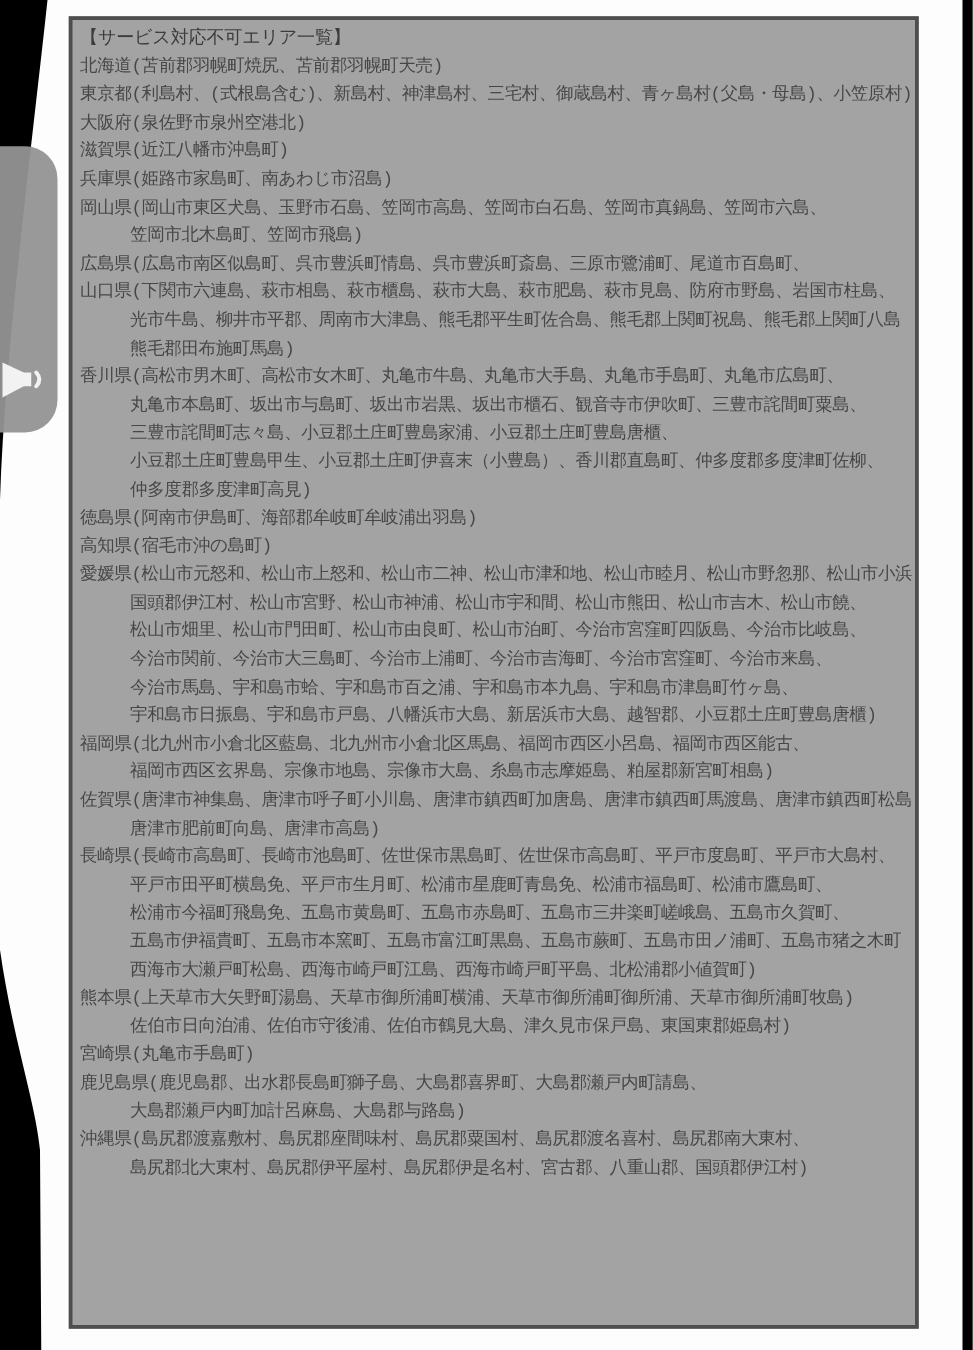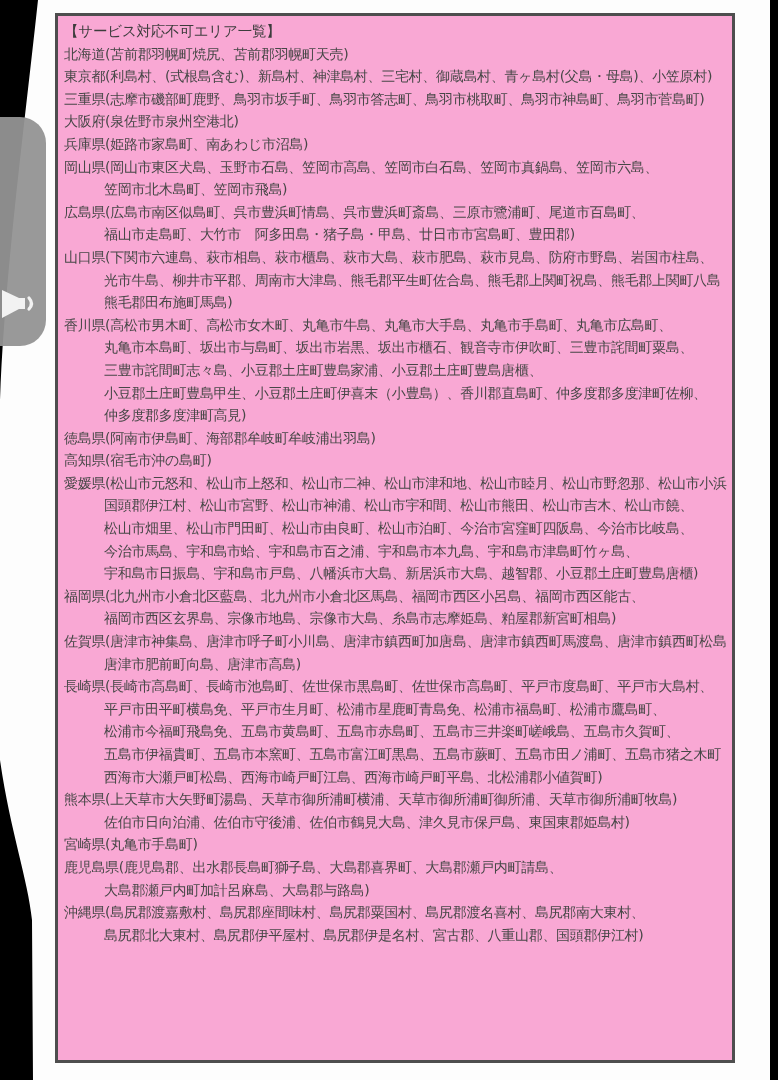--- a/index.html
+++ b/index.html
@@ -6,23 +6,24 @@
   body{
     width:778px;height:1080px;position:relative;overflow:hidden;
     background:#000;
     font-family:"DejaVu Sans","Liberation Sans",sans-serif;
   }
   .paper-svg{position:absolute;left:0;top:0;width:778px;height:1080px;display:block;}
   .doc-box{
     position:absolute;left:55px;top:13px;width:680px;height:1050px;
     box-sizing:border-box;
     border:3px solid #4e4e4e;
-    background:#f9a8d4;
+    background:#a3a3a3;
     padding:4px 6px 0 6px;
     overflow:hidden;
+    font-family:Liberation Mono, monospace;
   }
   .doc-title{
     font-size:14.5px;line-height:22.6px;color:#3c3c3c;
     letter-spacing:-0.2px;white-space:nowrap;
   }
   .line{
     font-size:14px;line-height:22.6px;color:#474747;
     letter-spacing:-0.3px;white-space:nowrap;
   }
   .line.indent{padding-left:40px;}
@@ -42,40 +43,40 @@
 
 <svg class="paper-svg" viewBox="0 0 778 1080" aria-hidden="true">
   <path d="M38,0 C24,130 4,280 0,400 L0,760 C10,830 28,880 32,920 L33,1080 L770,1080 L770,0 Z" fill="#fdfdfd"></path>
 </svg>
 
 <div class="doc-box">
   <div class="doc-title">【サービス対応不可エリア一覧】</div>
   <div>
       <div class="line">北海道(苫前郡羽幌町焼尻、苫前郡羽幌町天売)</div>
       <div class="line">東京都(利島村、(式根島含む)、新島村、神津島村、三宅村、御蔵島村、青ヶ島村(父島・母島)、小笠原村)</div>
-      <div class="line">三重県(志摩市磯部町鹿野、鳥羽市坂手町、鳥羽市答志町、鳥羽市桃取町、鳥羽市神島町、鳥羽市菅島町)</div>
       <div class="line">大阪府(泉佐野市泉州空港北)</div>
+      <div class="line">滋賀県(近江八幡市沖島町)</div>
       <div class="line">兵庫県(姫路市家島町、南あわじ市沼島)</div>
       <div class="line">岡山県(岡山市東区犬島、玉野市石島、笠岡市高島、笠岡市白石島、笠岡市真鍋島、笠岡市六島、</div>
       <div class="line indent">笠岡市北木島町、笠岡市飛島)</div>
       <div class="line">広島県(広島市南区似島町、呉市豊浜町情島、呉市豊浜町斎島、三原市鷺浦町、尾道市百島町、</div>
-      <div class="line indent">福山市走島町、大竹市　阿多田島・猪子島・甲島、廿日市市宮島町、豊田郡)</div>
       <div class="line">山口県(下関市六連島、萩市相島、萩市櫃島、萩市大島、萩市肥島、萩市見島、防府市野島、岩国市柱島、</div>
       <div class="line indent">光市牛島、柳井市平郡、周南市大津島、熊毛郡平生町佐合島、熊毛郡上関町祝島、熊毛郡上関町八島</div>
       <div class="line indent">熊毛郡田布施町馬島)</div>
       <div class="line">香川県(高松市男木町、高松市女木町、丸亀市牛島、丸亀市大手島、丸亀市手島町、丸亀市広島町、</div>
       <div class="line indent">丸亀市本島町、坂出市与島町、坂出市岩黒、坂出市櫃石、観音寺市伊吹町、三豊市詫間町粟島、</div>
       <div class="line indent">三豊市詫間町志々島、小豆郡土庄町豊島家浦、小豆郡土庄町豊島唐櫃、</div>
       <div class="line indent">小豆郡土庄町豊島甲生、小豆郡土庄町伊喜末（小豊島）、香川郡直島町、仲多度郡多度津町佐柳、</div>
       <div class="line indent">仲多度郡多度津町高見)</div>
       <div class="line">徳島県(阿南市伊島町、海部郡牟岐町牟岐浦出羽島)</div>
       <div class="line">高知県(宿毛市沖の島町)</div>
       <div class="line">愛媛県(松山市元怒和、松山市上怒和、松山市二神、松山市津和地、松山市睦月、松山市野忽那、松山市小浜</div>
       <div class="line indent">国頭郡伊江村、松山市宮野、松山市神浦、松山市宇和間、松山市熊田、松山市吉木、松山市饒、</div>
       <div class="line indent">松山市畑里、松山市門田町、松山市由良町、松山市泊町、今治市宮窪町四阪島、今治市比岐島、</div>
+      <div class="line indent">今治市関前、今治市大三島町、今治市上浦町、今治市吉海町、今治市宮窪町、今治市来島、</div>
       <div class="line indent">今治市馬島、宇和島市蛤、宇和島市百之浦、宇和島市本九島、宇和島市津島町竹ヶ島、</div>
       <div class="line indent">宇和島市日振島、宇和島市戸島、八幡浜市大島、新居浜市大島、越智郡、小豆郡土庄町豊島唐櫃)</div>
       <div class="line">福岡県(北九州市小倉北区藍島、北九州市小倉北区馬島、福岡市西区小呂島、福岡市西区能古、</div>
       <div class="line indent">福岡市西区玄界島、宗像市地島、宗像市大島、糸島市志摩姫島、粕屋郡新宮町相島)</div>
       <div class="line">佐賀県(唐津市神集島、唐津市呼子町小川島、唐津市鎮西町加唐島、唐津市鎮西町馬渡島、唐津市鎮西町松島</div>
       <div class="line indent">唐津市肥前町向島、唐津市高島)</div>
       <div class="line">長崎県(長崎市高島町、長崎市池島町、佐世保市黒島町、佐世保市高島町、平戸市度島町、平戸市大島村、</div>
       <div class="line indent">平戸市田平町横島免、平戸市生月町、松浦市星鹿町青島免、松浦市福島町、松浦市鷹島町、</div>
       <div class="line indent">松浦市今福町飛島免、五島市黄島町、五島市赤島町、五島市三井楽町嵯峨島、五島市久賀町、</div>
       <div class="line indent">五島市伊福貴町、五島市本窯町、五島市富江町黒島、五島市蕨町、五島市田ノ浦町、五島市猪之木町</div>

